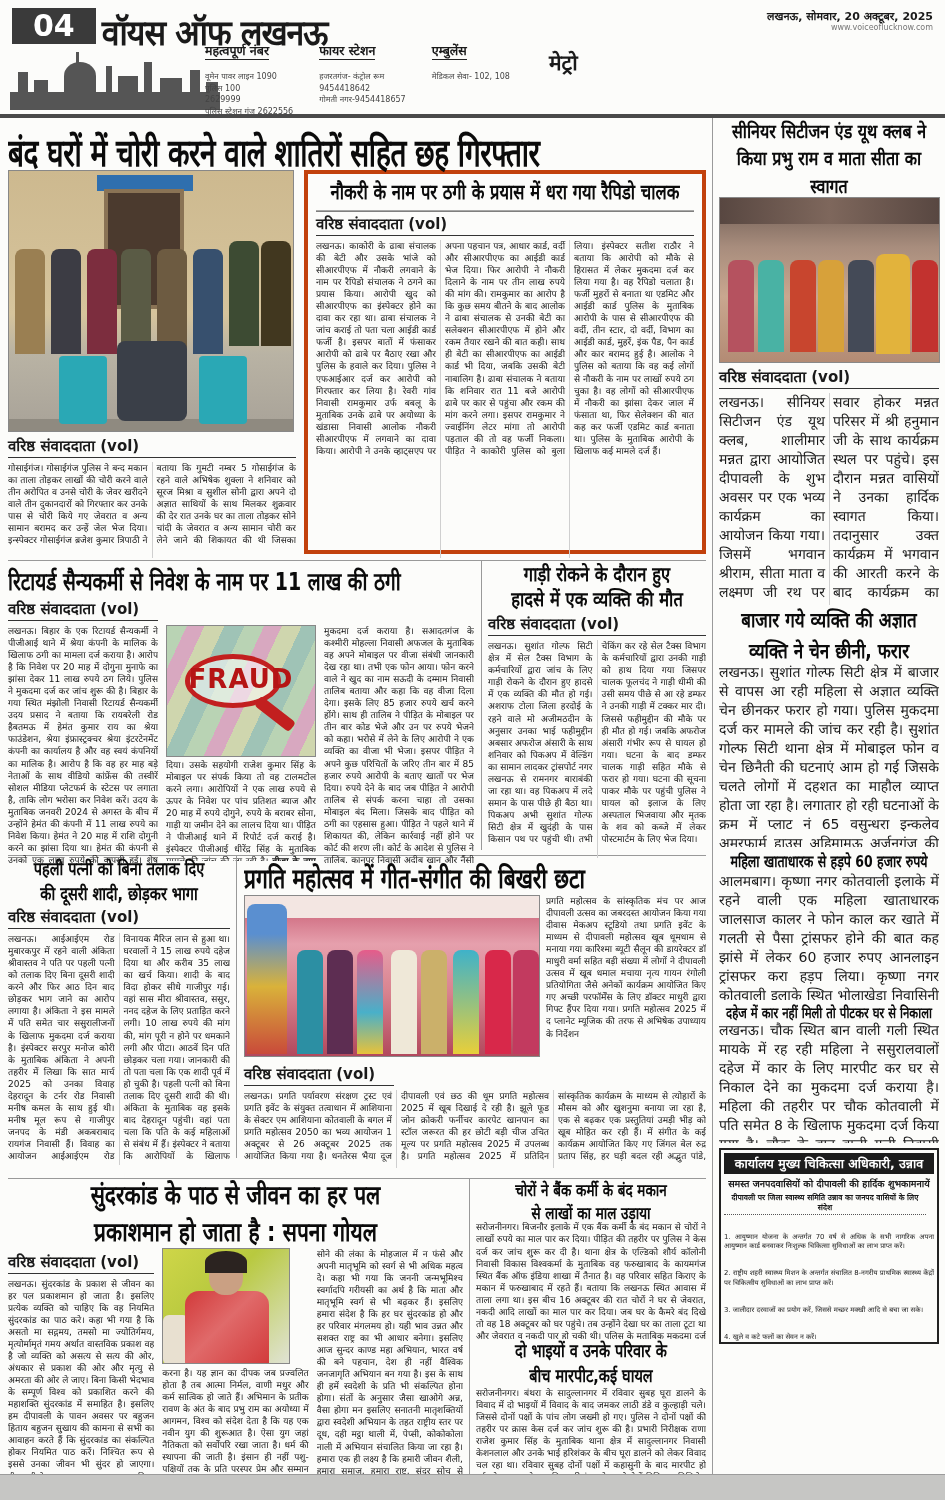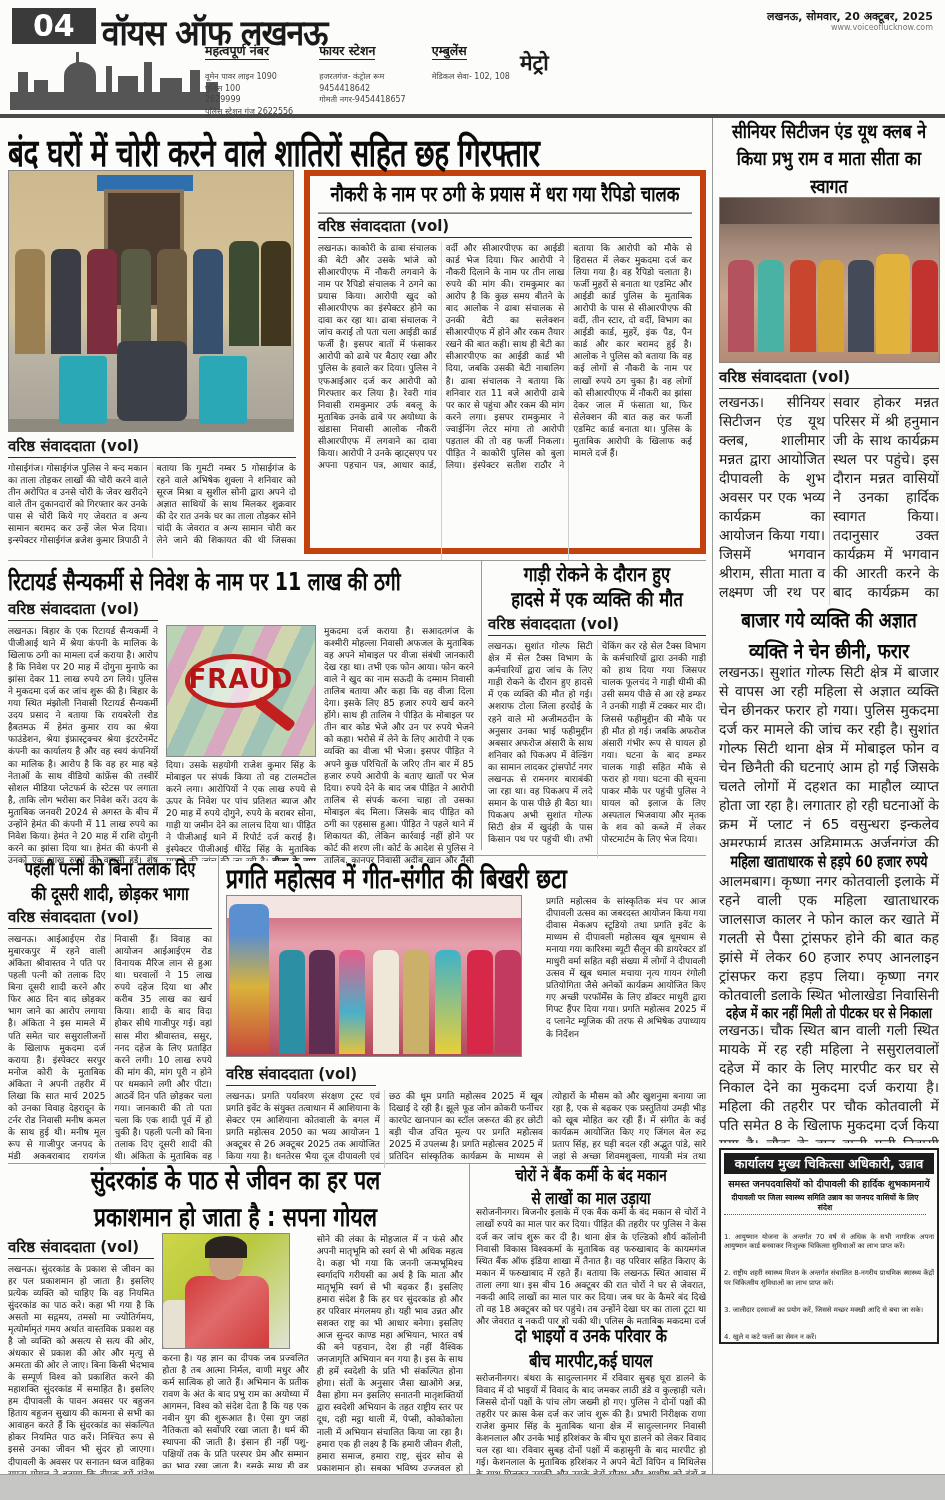--- a/index.html
+++ b/index.html
@@ -11,58 +11,58 @@
   .hdr { padding:8px 12px 0 12px; position:relative; border-bottom:4px solid #4a4a4a; height:118px; }
   .hdr-top { display:flex; align-items:flex-start; }
   .pageno { font-size:30px; font-weight:800; background:#3a3a3a; color:#fff; padding:0 21px; line-height:36px; margin-right:6px; }
   .mast { font-size:32px; font-weight:800; letter-spacing:-1px; transform:scaleY(1.1); transform-origin:left top; }
   .hdr-right { margin-left:auto; text-align:right; }
   .dateline { font-size:11px; font-weight:700; }
   .website { font-size:8px; color:#777; }
   .hdr-info { display:flex; position:absolute; left:205px; top:40px; gap:26px; }
   .info-col .t { font-size:12.5px; font-weight:800; border-bottom:1px solid #222; display:inline-block; margin-bottom:11px; }
   .info-col .l { font-size:8px; color:#444; line-height:1.45; }
-  .metro { position:absolute; left:520px; top:48px; font-size:21px; font-weight:800; }
+  .metro { position:absolute; left:549px; top:48px; font-size:21px; font-weight:800; }
   .skyline { position:absolute; left:10px; top:42px; width:210px; height:68px; }
 
   
   .content { display:flex; }
   .zone-l { width:712px; padding:4px 6px 0 8px; }
   .zone-r { width:233px; border-left:1px solid #9a9a9a; padding:2px 6px 0 6px; }
 
   .hl { font-weight:800; color:#0b0b0b; }
   .nowrap { white-space:nowrap; overflow:hidden; }
   .lead-hl { font-size:28px; letter-spacing:-0.5px; transform:scaleY(1.35); transform-origin:left center; padding:8px 0 2px 0; height:44px; }
 
   .byline { font-size:15px; font-weight:700; border-bottom:1.5px solid #333; padding:3px 0 2px 0; margin-bottom:4px; }
   .body-txt { font-size:9px; line-height:1.34; text-align:justify; color:#161616; overflow:hidden; }
   .cols2 { column-count:2; column-gap:9px; column-rule:1px solid #cfcfcf; }
   .cols3 { column-count:3; column-gap:9px; column-rule:1px solid #cfcfcf; }
 
   .rowA { display:flex; margin-top:4px; height:384px; }
   .rowA-left { width:288px; }
-  .rapido-box { flex:1; border:6px solid #c2410c; margin-left:8px; padding:4px 8px; }
+  .rapido-box { flex:1; border:4px solid #c2410c; margin-left:8px; padding:4px 8px; }
   .rapido-hl { font-size:16.5px; text-align:center; transform:scaleY(1.25); padding:2px 0 4px 0; border-bottom:1px solid #555; margin-bottom:2px; }
 
   .rowB { display:flex; border-top:1px solid #999; margin-top:6px; height:290px; }
   .fraud-sec { width:474px; border-right:1px solid #999; padding-right:6px; }
   .fraud-hl { font-size:19px; transform:scaleY(1.3); transform-origin:left center; padding:6px 0 4px 0; height:34px; }
   .fraud-row { display:flex; gap:8px; }
   .fraud-c { width:150px; }
   .accident-sec { flex:1; padding-left:6px; }
   .acc-hl { font-size:16.5px; text-align:center; line-height:1.25; transform:scaleY(1.2); padding:6px 0 2px 0; }
 
   .rowC { display:flex; border-top:1px solid #999; margin-top:5px; height:303px; }
   .marr-sec { width:236px; border-right:1px solid #999; padding-right:6px; }
   .marr-hl { font-size:14.5px; text-align:center; line-height:1.35; transform:scaleY(1.25); padding:6px 0 2px 0; }
   .prag-sec { flex:1; padding-left:7px; }
   .prag-hl { font-size:21px; transform:scaleY(1.3); transform-origin:left center; padding:7px 0 3px 0; height:36px; }
-  .prag-row { display:flex; gap:24px; margin-top:3px;justify-content:center; }
-
-  .rowD { display:flex; border-top:1px solid #999; margin-top:5px; height:312px; }
+  .prag-row { display:flex; gap:6px; margin-top:3px;justify-content:center; }
+
+  .rowD { display:flex; border-top:1px solid #999; margin-top:20px; height:312px; }
   .sund-sec { width:462px; border-right:1px solid #999; padding-right:6px; }
   .sund-hl { font-size:21px; text-align:center; line-height:1.4; transform:scaleY(1.25); padding:6px 0 2px 0; }
   .sund-row { display:flex; gap:8px; margin-top:2px; }
   .sund-c { width:148px; }
   .theft-sec { flex:1; padding-left:6px; }
   .theft-hl { font-size:13.5px; text-align:center; line-height:1.35; transform:scaleY(1.25); padding:4px 0 2px 0; }
   .fight-hl { font-size:14.5px; text-align:center; line-height:1.35; transform:scaleY(1.25); padding:5px 0 3px 0; }
 
   
   .sen-hl { font-size:16px; text-align:center; line-height:1.45; transform:scaleY(1.2); padding:4px 0 3px 0; }

